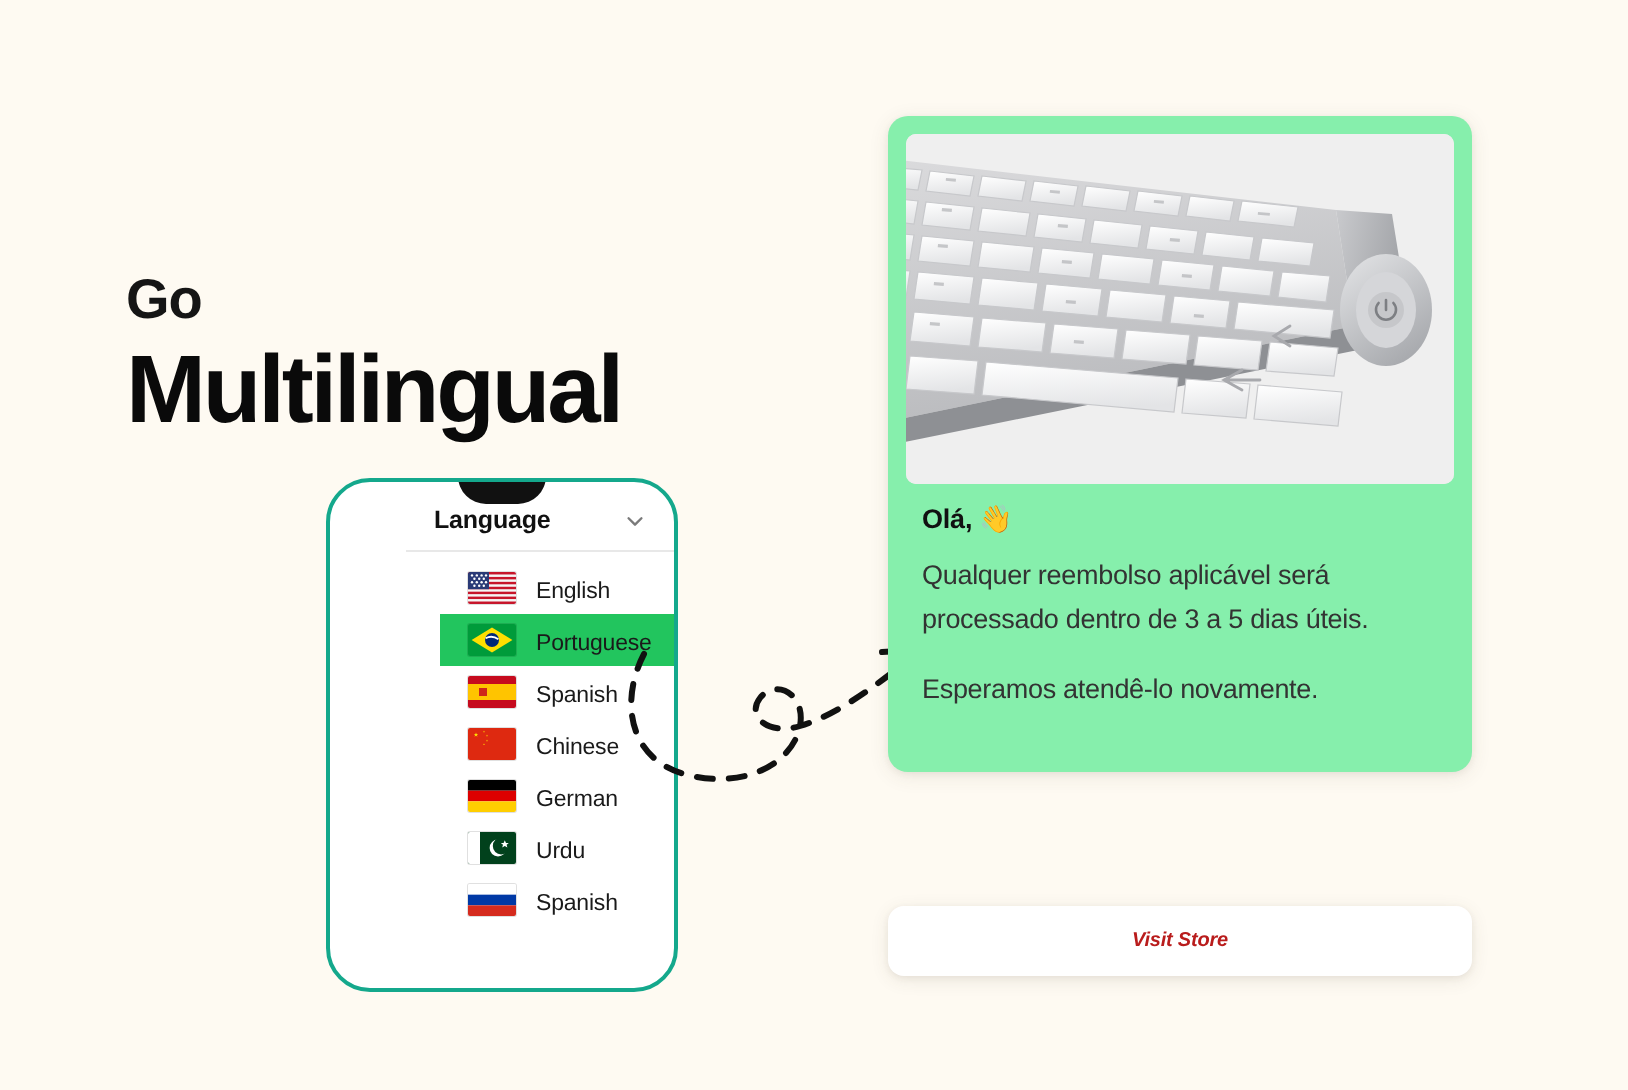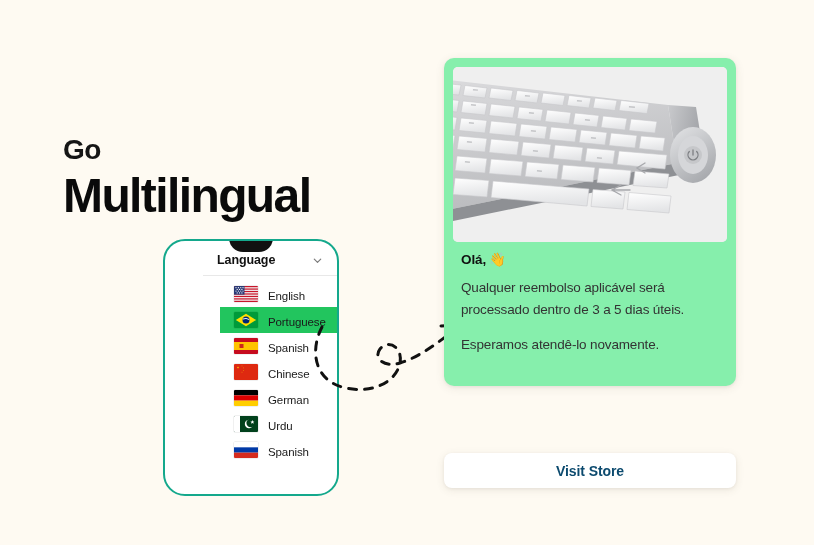--- a/index.html
+++ b/index.html
@@ -159,24 +159,25 @@
     background: #FFFFFF;
     border-radius: 8px;
     box-shadow: 0 2px 9px rgba(80,70,50,0.10), 0 1px 3px rgba(80,70,50,0.07);
     display: flex;
     align-items: center;
     justify-content: center;
     box-sizing: border-box;
     cursor: pointer;
   }
   .visit-label {
-    font-size: 14px;
+    font-size: 10px;
     font-weight: 700;
-    color: #0c4a6e;
+    color: #b91c1c;
     letter-spacing: -0.1px;
+    font-style: italic;
   }
 
   
   .arrow-svg {
     position: absolute;
     left: 300px;
     top: 305px;
     width: 185px;
     height: 125px;
     pointer-events: none;

